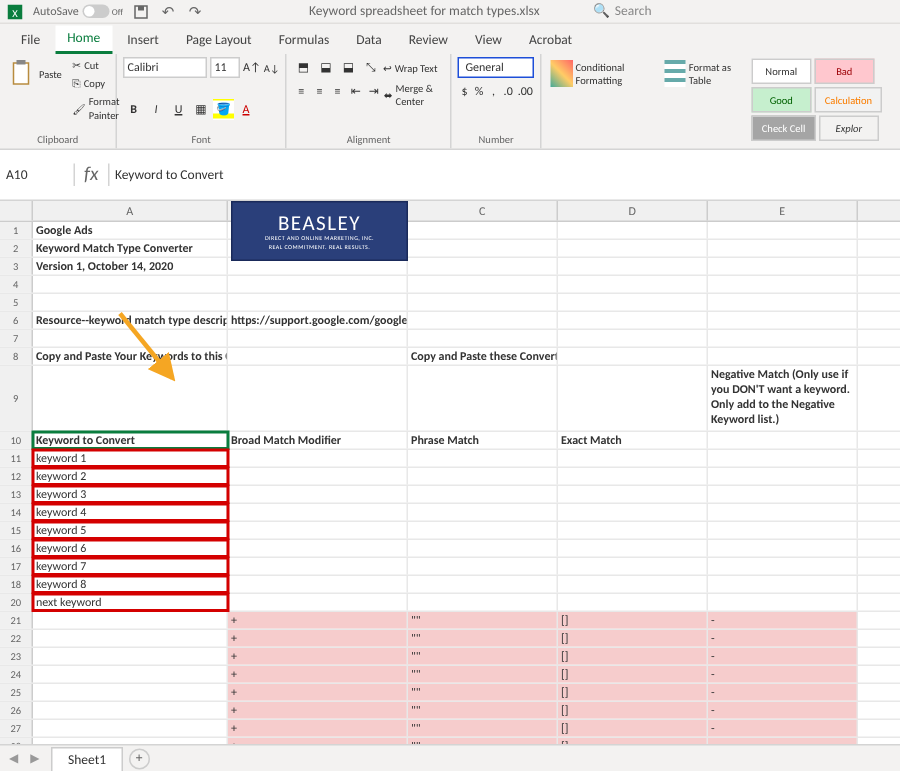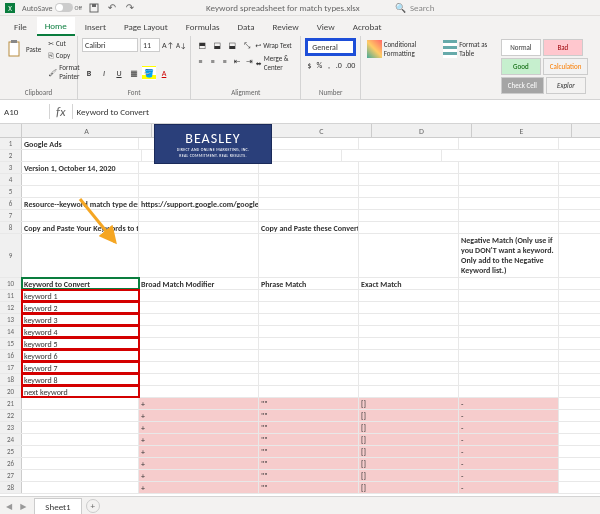--- a/index.html
+++ b/index.html
@@ -20,44 +20,44 @@
 .rgroup-body{display:flex;gap:3px;align-items:flex-start;flex:1}
 .big-btn{display:flex;align-items:center;gap:2px;padding:2px;cursor:pointer}
 .big-btn svg,.big-btn .iconbox{width:18px;height:18px}
 .big-btn span{font-size:7px}
 .small-row{display:flex;flex-direction:column;gap:1px;font-size:7px}
 .small-row div{display:flex;align-items:center;gap:2px;padding:1px 2px;cursor:pointer}
 .font-sel{display:flex;gap:2px;align-items:center;margin-bottom:2px}
 .font-sel select,.font-sel .sel{font-size:8px;border:1px solid #ccc;background:#fff;padding:1px 2px}
 .btn-row{display:flex;gap:1px}
 .btn-row .b{width:14px;height:14px;display:flex;align-items:center;justify-content:center;font-size:8px;border:1px solid transparent;cursor:pointer}
-.num-sel{font-size:8px;border:3px solid #1d4ed8;padding:1px 4px;background:#fff}
+.num-sel{font-size:8px;border:1px solid #1d4ed8;padding:1px 4px;background:#fff}
 .style-cell{font-size:7px;padding:3px 6px;border:1px solid #ccc;margin:1px;text-align:center;min-width:40px}
 .style-normal{background:#fff}
 .style-bad{background:#ffc7ce;color:#9c0006}
 .style-good{background:#c6efce;color:#006100}
 .style-calc{background:#f2f2f2;color:#fa7d00}
 .style-check{background:#a5a5a5;color:#fff}
 .style-expl{font-style:italic}
-.formula-bar{height:24px;display:flex;border-bottom:1px solid #d4d4d4;align-items:center}
+.formula-bar{height:34px;display:flex;border-bottom:1px solid #d4d4d4;align-items:center}
 .name-box{width:50px;border-right:1px solid #d4d4d4;padding:2px 4px;font-size:9px}
 .fx{padding:0 6px;font-style:italic;color:#666;font-size:13px;border-right:1px solid #d4d4d4}
 .formula-input{flex:1;padding:2px 4px;font-size:9px}
 .grid-area{position:relative;overflow:hidden;height:380px}
 .col-headers{display:flex;height:14px;background:#f0f0f0;border-bottom:1px solid #ccc}
 .corner{width:22px;border-right:1px solid #ccc;background:#f0f0f0}
 .ch{border-right:1px solid #ccc;text-align:center;font-size:8px;color:#666;line-height:14px}
 .ch.A{width:130px}.ch.B{width:120px}.ch.C{width:100px}.ch.D{width:100px}.ch.E{width:100px}
 .rows{position:relative}
 .row{display:flex;border-bottom:1px solid #e8e8e8;height:12px}
 .row.tall{height:44px}
 .rh{width:22px;background:#f0f0f0;border-right:1px solid #ccc;text-align:center;font-size:7px;color:#666;line-height:12px}
 .row.tall .rh{line-height:44px}
 .cell{border-right:1px solid #e8e8e8;font-size:8px;padding:0 2px;line-height:12px;overflow:hidden;white-space:nowrap}
-.cell.A{width:117px}.cell.B{width:120px}.cell.C{width:100px}.cell.D{width:100px}.cell.E{width:100px}
+.cell.A{width:130px}.cell.B{width:120px}.cell.C{width:100px}.cell.D{width:100px}.cell.E{width:100px}
 .row.tall .cell{white-space:normal;line-height:10px;display:flex;align-items:flex-end;padding-bottom:2px}
 .cell.bold{font-weight:bold}
 .red-border{outline:2px solid #d40000;outline-offset:-1px}
 .pink-row .cell.B,.pink-row .cell.C,.pink-row .cell.D,.pink-row .cell.E{background:#f6cccc}
 .logo{position:absolute;left:154px;top:0px;width:118px;height:40px;background:#2a3f7a;color:#fff;display:flex;flex-direction:column;align-items:center;justify-content:center;border:1px solid #1a2a5a}
 .logo .l1{font-size:14px;font-weight:normal;letter-spacing:1px}
 .logo .l2{font-size:4px;letter-spacing:0.3px}
 .logo .l3{font-size:4px;letter-spacing:0.3px;margin-top:1px}
 .arrow{position:absolute;left:70px;top:70px;pointer-events:none}
 .sheet-tabs{position:absolute;bottom:0;left:0;right:0;height:18px;background:#f3f2f1;display:flex;align-items:center;padding:0 6px;gap:4px;border-top:1px solid #d4d4d4}
@@ -242,20 +242,21 @@
       <div class="row">
         <div class="rh">1</div>
         <div class="cell A bold">Google Ads</div>
         <div class="cell B"></div>
         <div class="cell C"></div>
         <div class="cell D"></div>
         <div class="cell E"></div>
       </div>
       <div class="row">
         <div class="rh">2</div>
+        <div class="cell A bold">Keyword Match Type Converter</div>
         <div class="cell B"></div>
         <div class="cell C"></div>
         <div class="cell D"></div>
         <div class="cell E"></div>
       </div>
       <div class="row">
         <div class="rh">3</div>
         <div class="cell A bold">Version 1, October 14, 2020</div>
         <div class="cell B"></div>
         <div class="cell C"></div>

